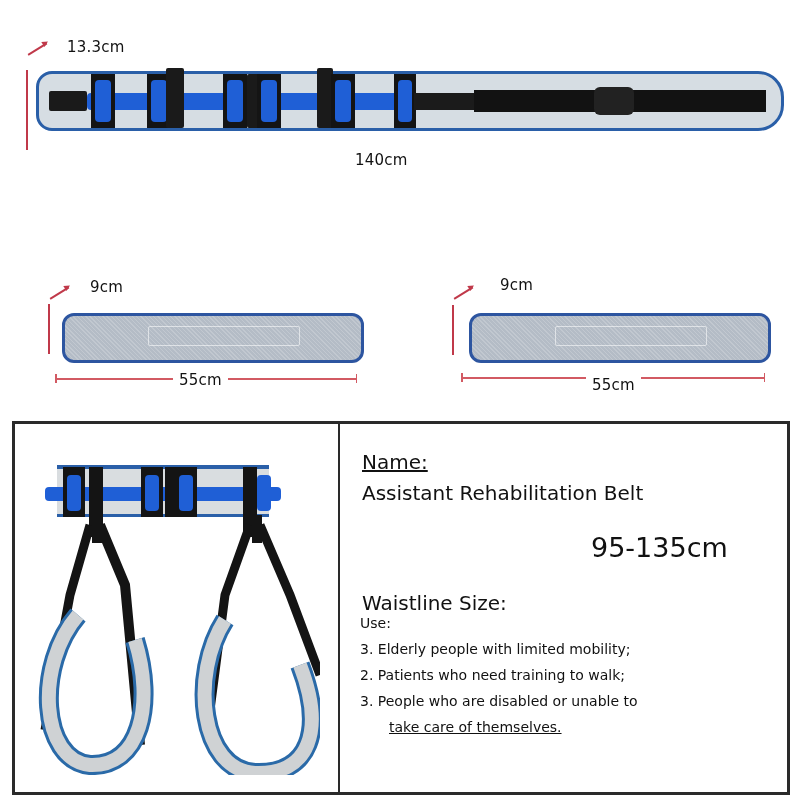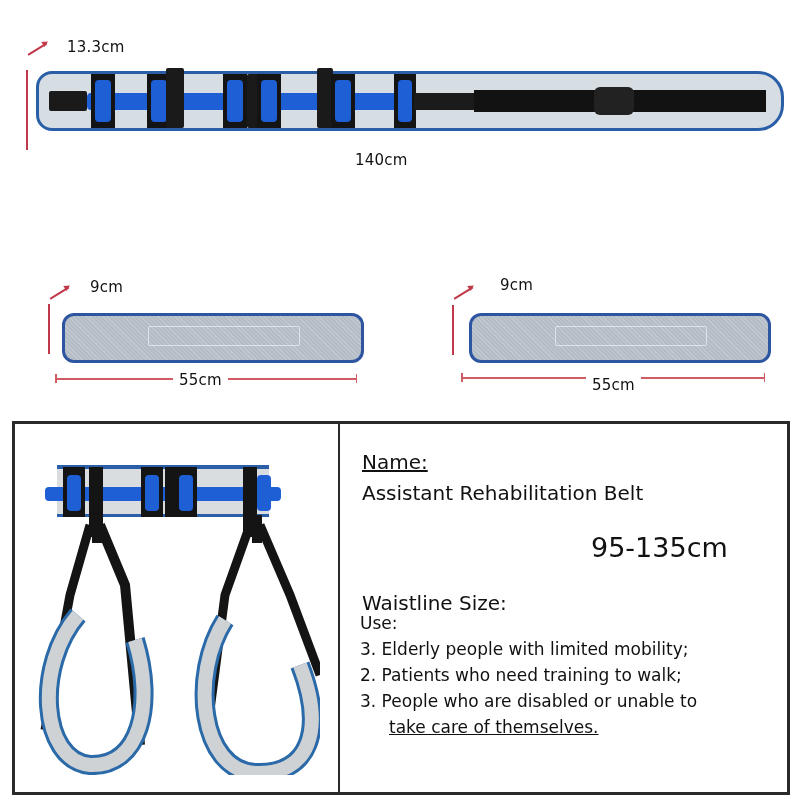--- a/index.html
+++ b/index.html
@@ -21,21 +21,21 @@
 
   
   .pad { position:absolute; width:302px; height:50px; background:#b4bcc6; border:3px solid #2d55a0; border-radius:12px; box-sizing:border-box;
          background-image:repeating-linear-gradient(45deg, rgba(255,255,255,0.18) 0 1px, transparent 1px 3px); }
   .pad .stitch { position:absolute; left:83px; top:10px; width:150px; height:18px; border:1px solid rgba(255,255,255,0.55); border-radius:2px; }
 
   
   .frame { position:absolute; left:12px; top:421px; width:778px; height:374px; border:3px solid #2a2a2a; box-sizing:border-box; }
   .divider { position:absolute; left:338px; top:421px; width:2px; height:374px; background:#2a2a2a; }
   .info { position:absolute; left:362px; font-size:20px; color:#111; }
-  .use { position:absolute; left:360px; font-size:17px; color:#111; line-height:26px;text-align:right; }
+  .use { position:absolute; left:360px; font-size:14px; color:#111; line-height:26px;text-align:right; }
 
   
   .h-belt { position:absolute; left:57px; top:465px; width:212px; height:52px; background:#d9dde0; border-top:4px solid #2a5fa8; border-bottom:3px solid #2a5fa8; box-sizing:border-box; }
 </style>
 </head>
 <body>
 
 <div class="arrow" style="left:28px; top:54px; transform:rotate(-32deg);"></div>
 <div class="abs dim-text" style="left:67px; top:38px;">13.3cm</div>
 <div class="red-v" style="left:26px; top:70px; height:80px;"></div>

